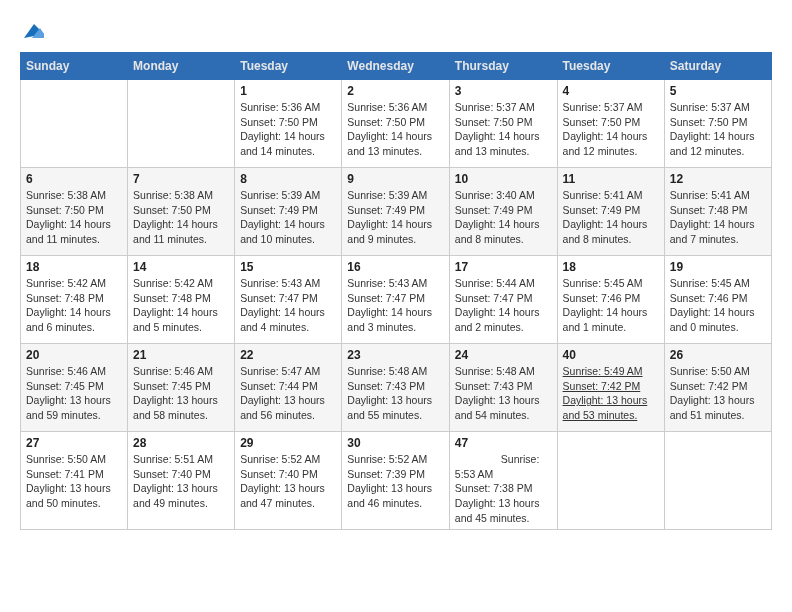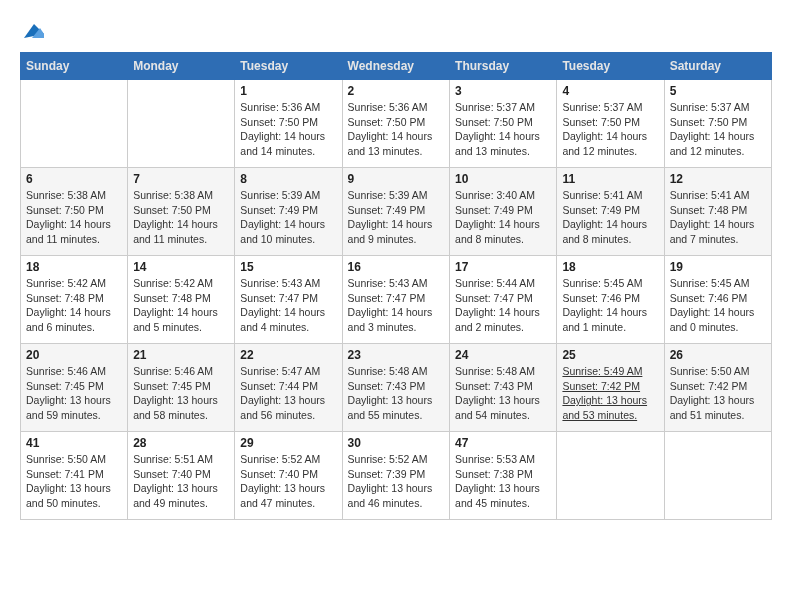--- a/index.html
+++ b/index.html
@@ -201,40 +201,40 @@
 Daylight: 13 hours and 58 minutes.</span></td>
         <td><span class="day-num">22</span><span class="day-info" style="white-space: pre-line;">Sunrise: 5:47 AM
 Sunset: 7:44 PM
 Daylight: 13 hours and 56 minutes.</span></td>
         <td><span class="day-num">23</span><span class="day-info" style="white-space: pre-line;">Sunrise: 5:48 AM
 Sunset: 7:43 PM
 Daylight: 13 hours and 55 minutes.</span></td>
         <td><span class="day-num">24</span><span class="day-info" style="white-space: pre-line;">Sunrise: 5:48 AM
 Sunset: 7:43 PM
 Daylight: 13 hours and 54 minutes.</span></td>
-        <td><span class="day-num">25</span><span class="day-info" style="white-space: pre-line; text-decoration: underline;">Sunrise: 5:49 AM
+        <td><span class="day-num">40</span><span class="day-info" style="white-space: pre-line; text-decoration: underline;">Sunrise: 5:49 AM
 Sunset: 7:42 PM
 Daylight: 13 hours and 53 minutes.</span></td>
         <td><span class="day-num">26</span><span class="day-info" style="white-space: pre-line;">Sunrise: 5:50 AM
 Sunset: 7:42 PM
 Daylight: 13 hours and 51 minutes.</span></td>
       </tr>
       <tr>
-        <td><span class="day-num">41</span><span class="day-info" style="white-space: pre-line;">Sunrise: 5:50 AM
+        <td><span class="day-num">27</span><span class="day-info" style="white-space: pre-line;">Sunrise: 5:50 AM
 Sunset: 7:41 PM
 Daylight: 13 hours and 50 minutes.</span></td>
         <td><span class="day-num">28</span><span class="day-info" style="white-space: pre-line;">Sunrise: 5:51 AM
 Sunset: 7:40 PM
 Daylight: 13 hours and 49 minutes.</span></td>
         <td><span class="day-num">29</span><span class="day-info" style="white-space: pre-line;">Sunrise: 5:52 AM
 Sunset: 7:40 PM
 Daylight: 13 hours and 47 minutes.</span></td>
         <td><span class="day-num">30</span><span class="day-info" style="white-space: pre-line;">Sunrise: 5:52 AM
 Sunset: 7:39 PM
 Daylight: 13 hours and 46 minutes.</span></td>
-        <td><span class="day-num">47</span><span class="day-info" style="white-space: pre-line;">Sunrise: 5:53 AM
+        <td><span class="day-num">47</span><span class="day-info" style="white-space: pre-line; margin-left: 46px;">Sunrise: 5:53 AM
 Sunset: 7:38 PM
 Daylight: 13 hours and 45 minutes.</span></td>
         <td class="empty-cell"></td>
         <td class="empty-cell"></td>
       </tr>
     </tbody>
 </table>
 
 </body></html>

